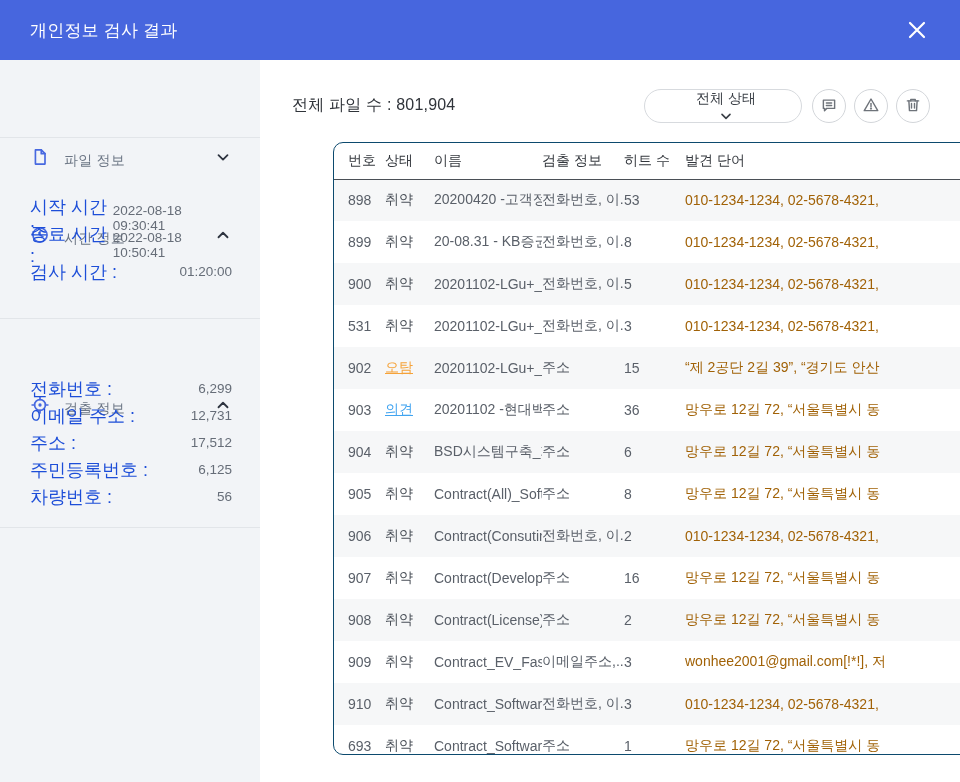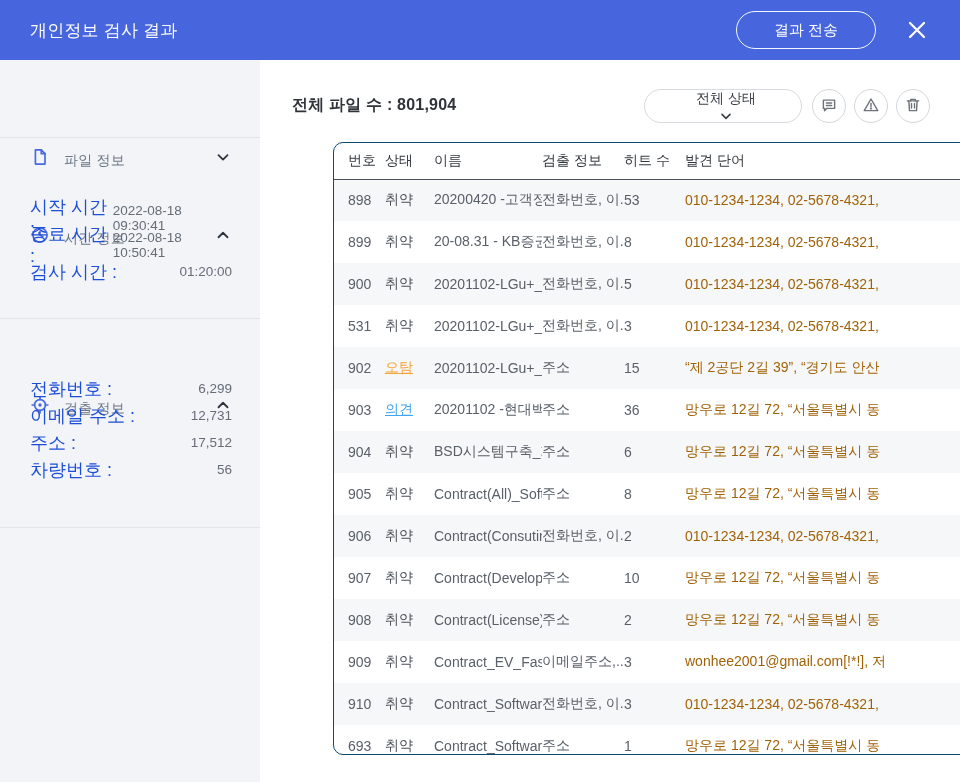--- a/index.html
+++ b/index.html
@@ -21,21 +21,21 @@
   .side-sec-head .sec-icon { width:20px; height:20px; margin-right:14px; flex:0 0 auto; }
   .side-sec-head .sec-label { font-size:14px; color:#6B7584; letter-spacing:0.2px; flex:1;margin-top:8px; }
   .side-sec-head .sec-chevron { width:18px; height:18px; }
   .divider { position:absolute; left:0; width:260px; height:1px; background:#E2E5E9; }
   .side-rows { position:absolute; left:0; width:260px; }
   .side-row { display:flex; justify-content:space-between; align-items:center; padding:0 28px 0 30px; height:27px; }
   .side-row .lbl { font-size:18px; color:#1d4ed8; }
   .side-row .val { font-size:13.5px; color:#666D78; }
 
   
-  .main-title { position:absolute; left:292px; top:95px; font-size:16px; font-weight:700; color:#30343A; letter-spacing:0.2px; }
+  .main-title { position:absolute; left:292px; top:95px; font-size:16px; font-weight:400; color:#30343A; letter-spacing:0.2px; }
 
   .status-dd { position:absolute; left:644px; top:89px; width:158px; height:34px; border:1px solid #D7DADE; border-radius:17px;
                background:#fff; display:flex; align-items:center; padding:0 16px 0 22px; cursor:pointer;flex-direction:column; }
   .status-dd .dd-label { font-size:14px; color:#3A3F46; flex:1; }
   .status-dd .dd-chevron { width:16px; height:16px; }
 
   .icon-btn { position:absolute; top:89px; width:34px; height:34px; border:1px solid #D3D6DA; border-radius:50%;
               background:#fff; cursor:pointer; display:flex; align-items:center; justify-content:center; padding:0; }
   .icon-btn svg { width:18px; height:18px; }
   #btn-comment { left:812px; }
@@ -57,23 +57,20 @@
   .st-opinion{ color:#41A4F0; text-decoration:underline; cursor:pointer; }
   td.word-cell { color:#a16207; }
 </style>
 </head>
 <body>
 
 <div id="app">
 
   <div class="topbar">
     <div class="topbar-title">개인정보 검사 결과</div>
-    <button class="send-btn">
-      <span>결과 전송</span>
-    </button>
     <button class="close-btn">
       <span>
         <svg viewBox="0 0 22 22" width="22" height="22">
             <path d="M4 4 L18 18 M18 4 L4 18" stroke="#fff" stroke-width="2.2" stroke-linecap="round" fill="none"></path>
           </svg>
       </span>
     </button>
   </div>
 
   <div class="sidebar">
@@ -156,20 +153,24 @@
         <div class="side-row">
           <span class="lbl">이메일 주소 :</span>
           <span class="val">12,731</span>
         </div>
 
         <div class="side-row">
           <span class="lbl">주소 :</span>
           <span class="val">17,512</span>
         </div>
 
+        <div class="side-row">
+          <span class="lbl">주민등록번호 :</span>
+          <span class="val">6,125</span>
+        </div>
 
         <div class="side-row">
           <span class="lbl">차량번호 :</span>
           <span class="val">56</span>
         </div>
       </div>
 
     <div class="divider" style="top:467px;"></div>
   </div>
 
@@ -313,21 +314,21 @@
             <td>전화번호, 이...</td>
             <td>2</td>
             <td class="word-cell">010-1234-1234, 02-5678-4321,</td>
           </tr>
 
           <tr>
             <td>907</td>
             <td><span class="st-vuln">취약</span></td>
             <td>Contract(Develop...</td>
             <td>주소</td>
-            <td>10</td>
+            <td>16</td>
             <td class="word-cell">망우로 12길 72, “서울특별시 동</td>
           </tr>
 
           <tr>
             <td>908</td>
             <td><span class="st-vuln">취약</span></td>
             <td>Contract(License)_...</td>
             <td>주소</td>
             <td>2</td>
             <td class="word-cell">망우로 12길 72, “서울특별시 동</td>

